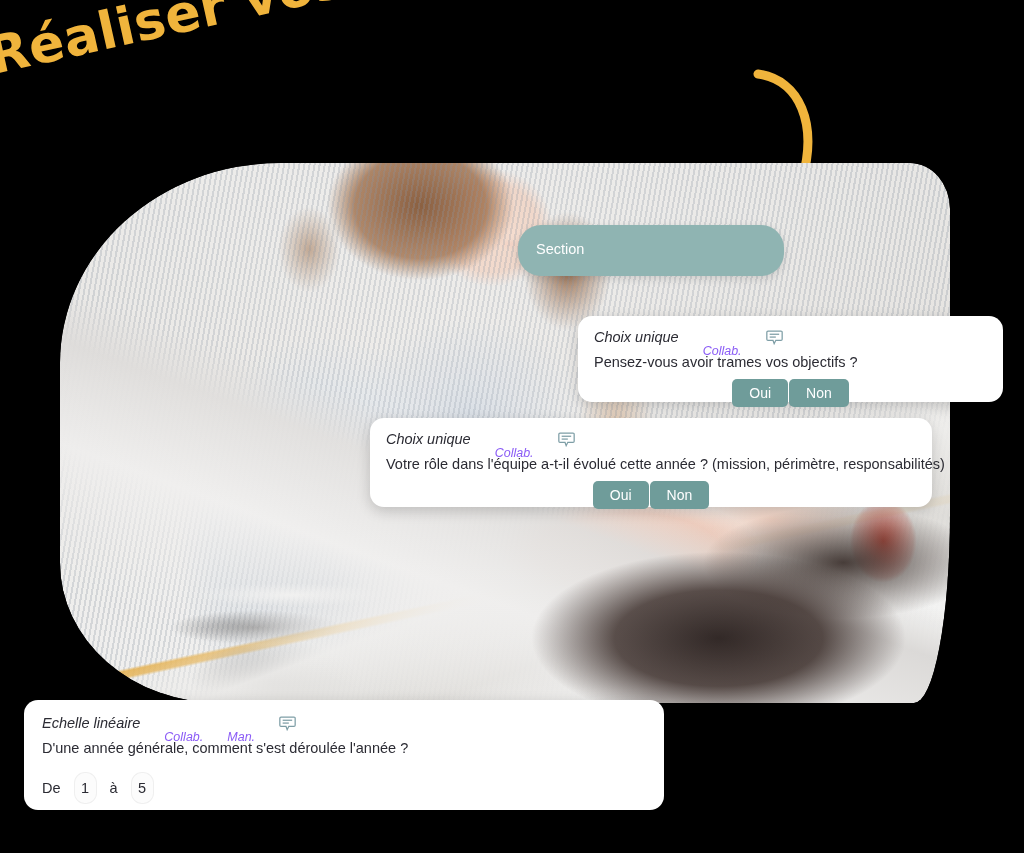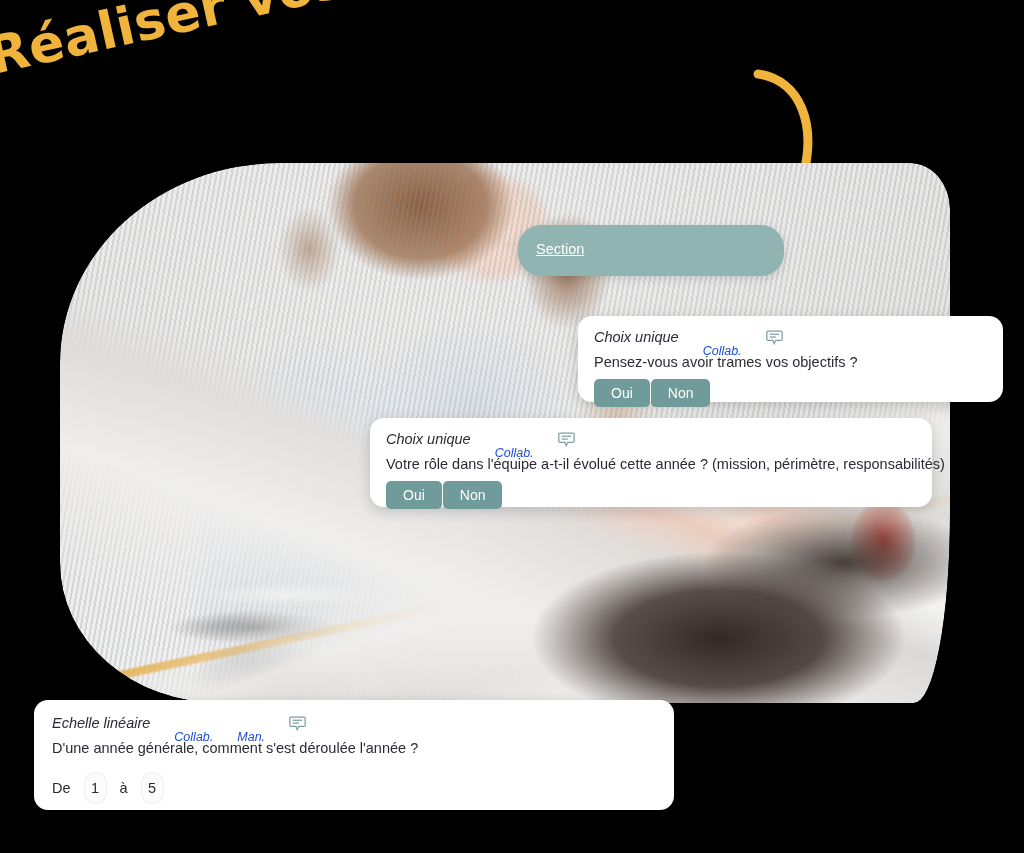--- a/index.html
+++ b/index.html
@@ -109,21 +109,20 @@
   }
 
   
   .section-card {
     position: absolute;
     background: #8fb4b2;
     border-radius: 23px;
     padding: 12px 18px 14px 18px;
     color: #ffffff;
     box-shadow: 0 3px 10px rgba(0,0,0,0.13);
-    text-decoration: underline;
   }
   .section-card .line {
     font-size: 14.5px;
     line-height: 1.75;
     color: #ffffff;
     white-space: nowrap;
   }
 
   .q-card {
     position: absolute;
@@ -140,34 +139,35 @@
     height: 20px;
     font-style: italic;
   }
   .q-type {
     font-size: 14.5px;
     color: #2b2b33;
     white-space: nowrap;
   }
   .q-tag {
     font-size: 12.5px;
-    color: #1d4ed8;
+    color: #8b5cf6;
     white-space: nowrap;
     margin-top: 28px;
   }
   .q-text {
     margin-top: 7px;
     font-size: 14.5px;
     color: #2b2b33;
     white-space: nowrap;
   }
   .q-choices {
     margin-top: 9px;
     display: flex;
     gap: 1px;
+    justify-content: center;
   }
   .choice-btn {
     background: #6f9c9a;
     color: #ffffff;
     font-size: 14px;
     border: none;
     border-radius: 5px;
     padding: 6px 17px;
     cursor: pointer;
     font-family: "Liberation Sans", sans-serif;
@@ -250,21 +250,21 @@
         </svg>
       </span>
     </div>
     <div class="q-text">Votre rôle dans l'équipe a-t-il évolué cette année ? (mission, périmètre, responsabilités)</div>
     <div class="q-choices">
       <button class="choice-btn">Oui</button>
       <button class="choice-btn">Non</button>
     </div>
   </div>
 
-  <div class="q-card" style="left:34px; top:700px; width:640px; height:110px; padding:13px 18px 15px 18px;">
+  <div class="q-card" style="left:24px; top:700px; width:640px; height:110px; padding:13px 18px 15px 18px;">
     <div class="q-meta">
       <span class="q-type">Echelle linéaire</span>
       <span class="q-tag">Collab.</span>
       <span class="q-tag">Man.</span>
       <span class="comment-icon">
         <svg width="17" height="15" viewBox="0 0 20 18">
           <path d="M2.2 1.2 H17.8 A1.4 1.4 0 0 1 19.2 2.6 V11 A1.4 1.4 0 0 1 17.8 12.4 H11.6 L9.6 16.4 L8.2 12.4 H2.2 A1.4 1.4 0 0 1 0.8 11 V2.6 A1.4 1.4 0 0 1 2.2 1.2 Z" fill="none" stroke="#7e9ea6" stroke-width="1.5"></path>
           <line x1="4.2" y1="5.1" x2="15.6" y2="5.1" stroke="#7e9ea6" stroke-width="1.5"></line>
           <line x1="4.2" y1="8.5" x2="11.6" y2="8.5" stroke="#7e9ea6" stroke-width="1.5"></line>
         </svg>

